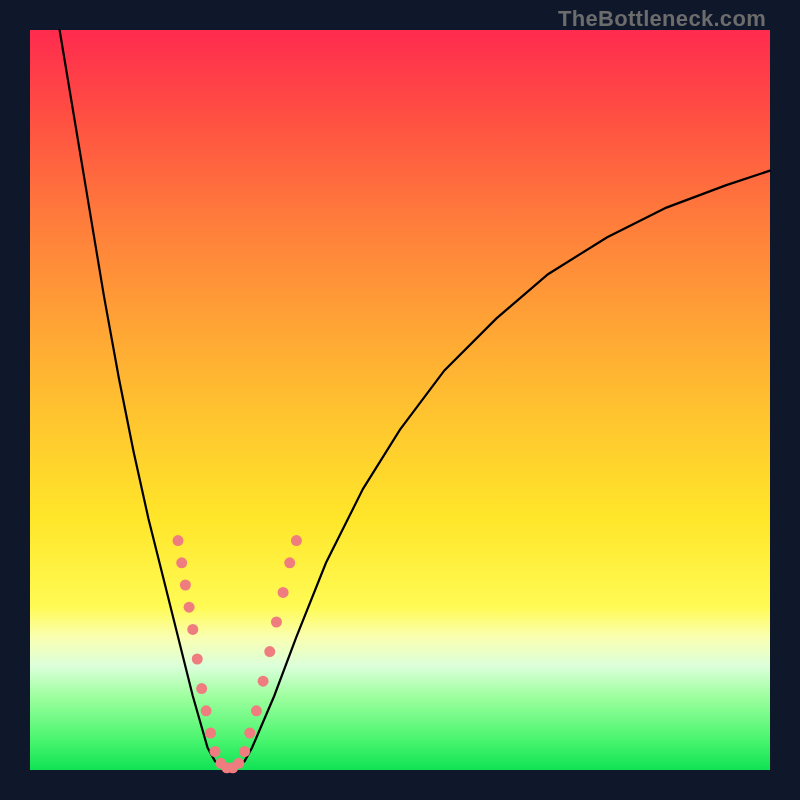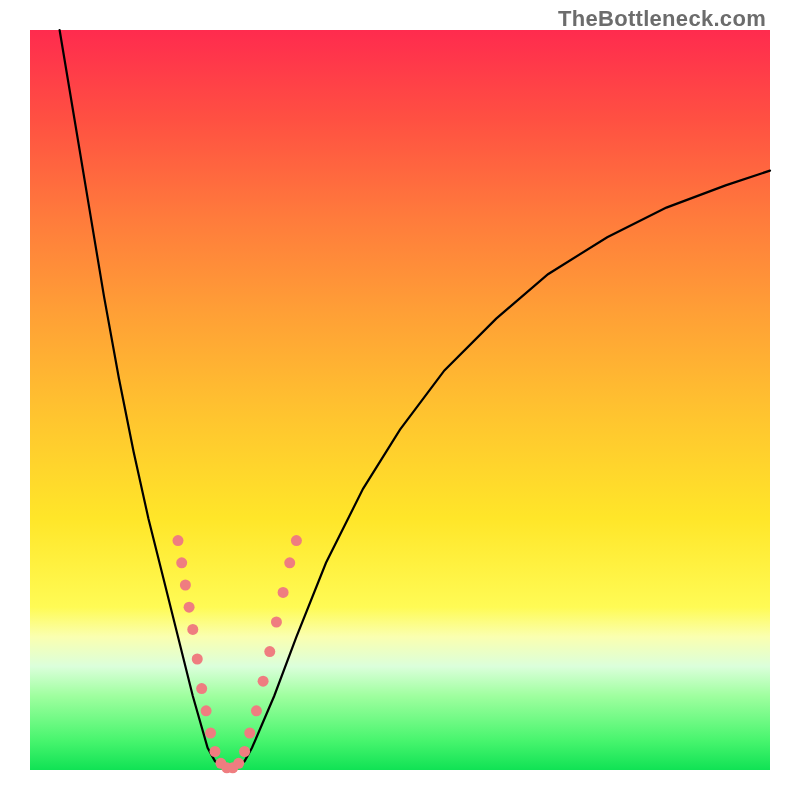--- a/index.html
+++ b/index.html
@@ -9,21 +9,21 @@
     height: 800px;
     overflow: hidden;
     background: #000;
   }
   .frame {
     position: absolute;
     top: 0;
     left: 0;
     width: 800px;
     height: 800px;
-    background: #ffffff;
+    background: #0f172a;
   }
   .plot-area {
     position: absolute;
     top: 30px;
     left: 30px;
     width: 740px;
     height: 740px;
     background: linear-gradient(
       to bottom,
       #ff2b4e 0%,

